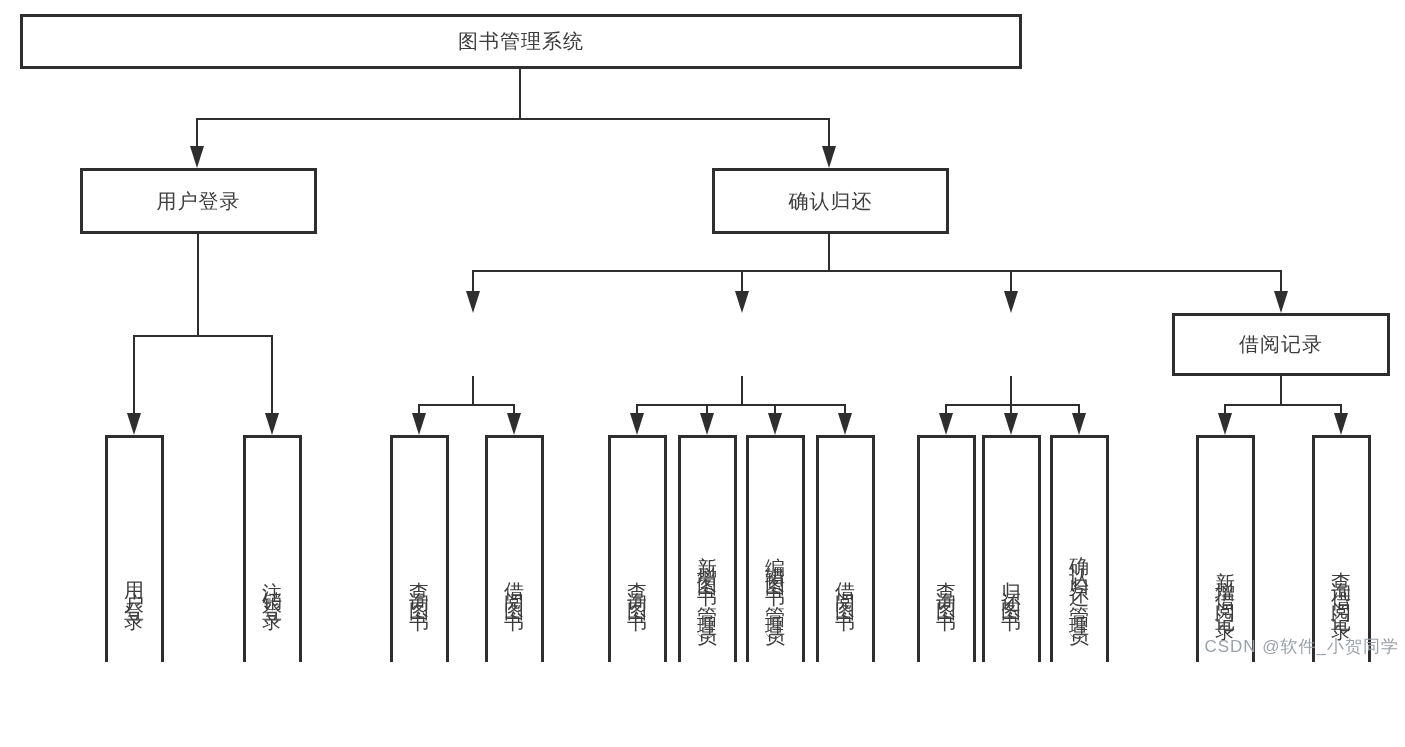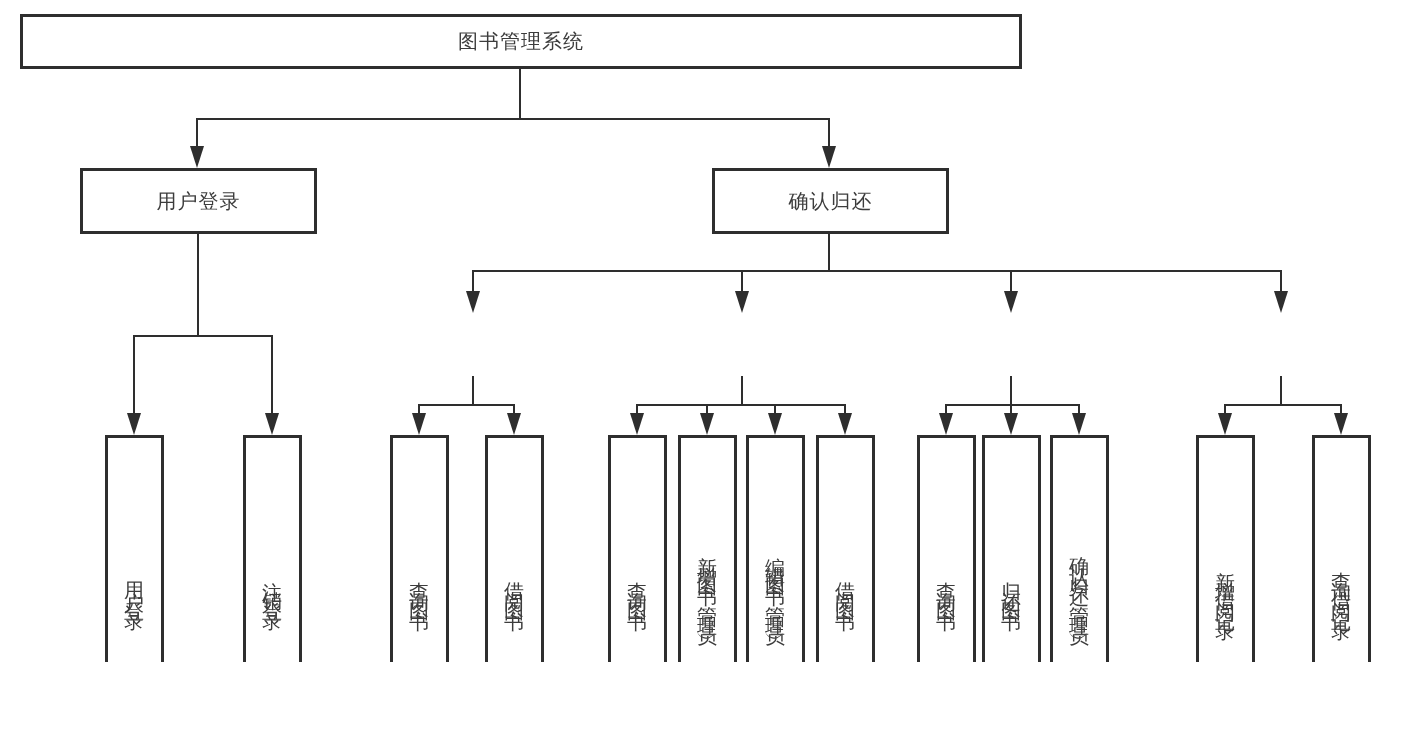--- a/index.html
+++ b/index.html
@@ -70,20 +70,23 @@
     <span>用户登录</span>
   </div>
 
   <div class="box" style="left:712px;top:168px;width:237px;height:66px">
     <span>确认归还</span>
   </div>
 
 
 
 
+  <div class="box" style="left:1172px;top:313px;width:218px;height:63px">
+    <span>借阅记录</span>
+  </div>
 
   <div class="leaf" style="left:105px;top:435px;width:59px;height:301px">
     <span class="vtext">用户登录</span>
   </div>
   <div class="leaf" style="left:243px;top:435px;width:59px;height:301px">
     <span class="vtext">注销登录</span>
   </div>
 
   <div class="leaf" style="left:390px;top:435px;width:59px;height:301px">
     <span class="vtext">查询图书</span>
@@ -174,14 +177,15 @@
   <div class="vline" style="left:1078px;top:404px;height:11px"></div>
   <div class="arrow" style="left:1072px;top:413px"></div>
 
   <div class="vline" style="left:1280px;top:376px;height:29px"></div>
   <div class="hline" style="left:1224px;top:404px;width:118px"></div>
   <div class="vline" style="left:1224px;top:404px;height:11px"></div>
   <div class="arrow" style="left:1218px;top:413px"></div>
   <div class="vline" style="left:1340px;top:404px;height:11px"></div>
   <div class="arrow" style="left:1334px;top:413px"></div>
 
+  <div class="watermark">CSDN @软件_小贺同学</div>
 
 </div>
 
 </body></html>

